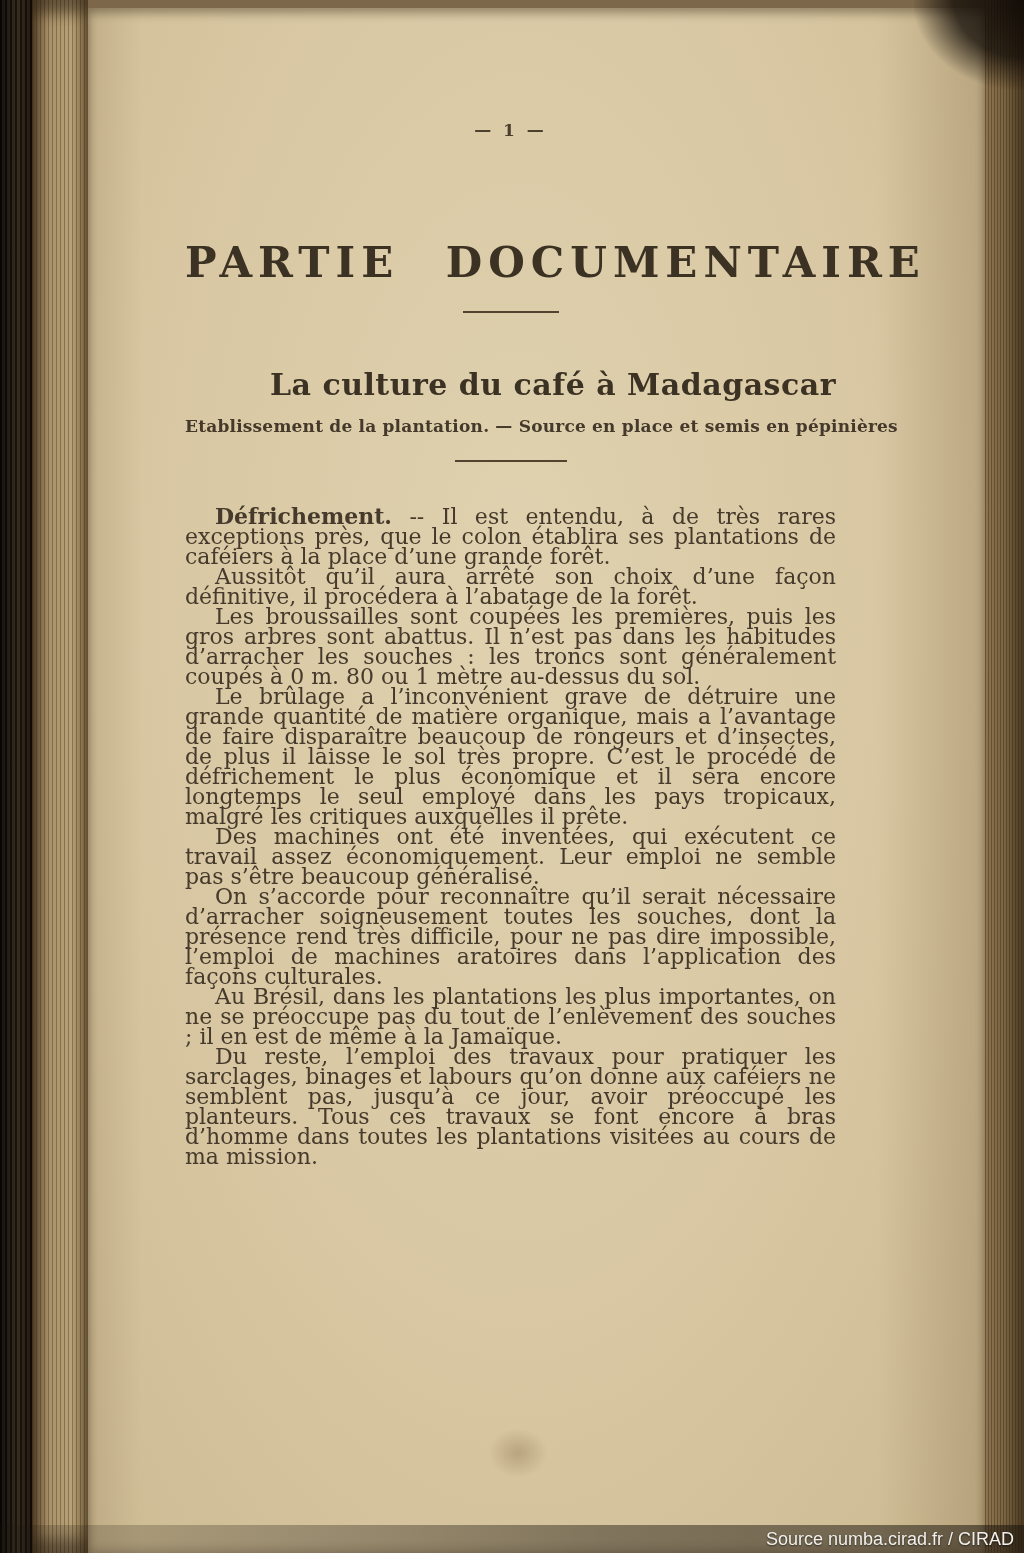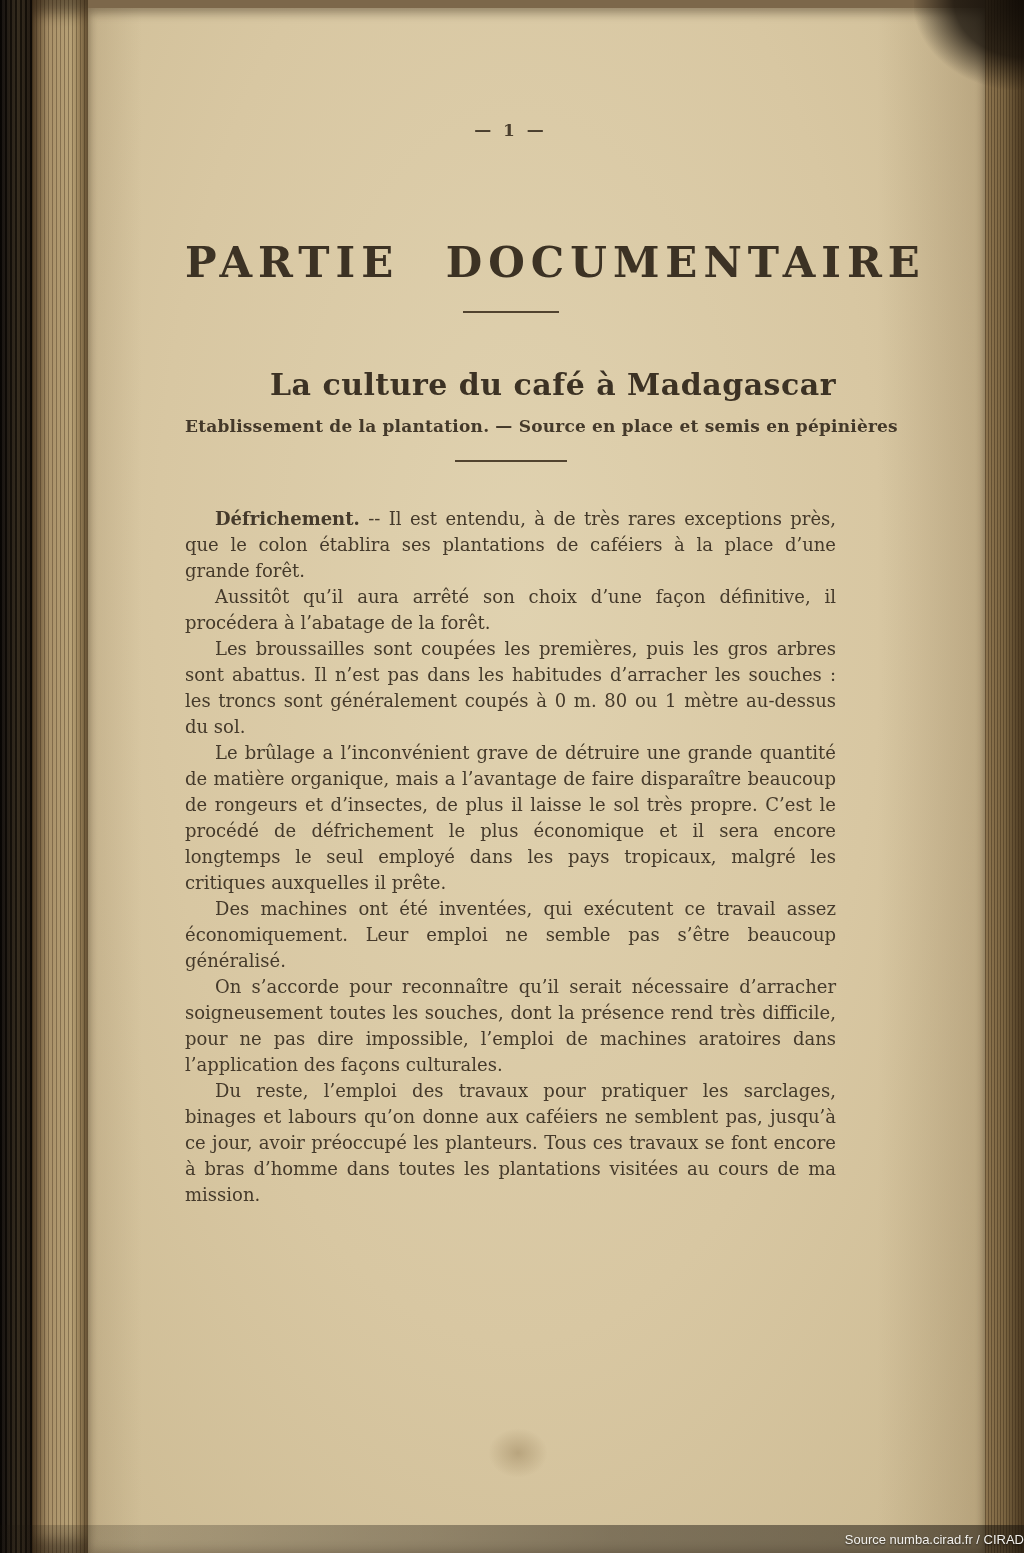--- a/index.html
+++ b/index.html
@@ -125,22 +125,22 @@
     text-align: center;
     font-size: 17px;
     font-weight: bold;
     letter-spacing: 0.2px;
     color: #44392a;
     white-space: nowrap;
   }
 
   .body {
     margin-top: 44px;
-    font-size: 18px;
-    line-height: 26px;
+    font-size: 22px;
+    line-height: 20px;
     text-align: justify;
     color: #453a2b;
   }
   .body p {
     margin: 0;
     text-indent: 30px;
   }
   .body p b { font-weight: bold; }
 
   
@@ -159,22 +159,23 @@
     position: absolute;
     left: 0; right: 0; bottom: 0;
     height: 28px;
     background: linear-gradient(90deg, rgba(25,19,12,0.15) 0%, rgba(25,19,12,0.45) 60%, rgba(25,19,12,0.55) 100%);
     display: flex;
     align-items: center;
     justify-content: flex-end;
   }
   .credit {
     font-family: "Liberation Sans", sans-serif;
-    font-size: 13px;
+    font-size: 18px;
     color: #f2f0ec;
+    padding-right: 10px;
     text-shadow: 0 1px 2px rgba(0,0,0,0.6);
   }
 </style>
 </head>
 <body>
 
 <div class="scene">
   <div class="spine"></div>
   <div class="edges-left"></div>
   <div class="backdrop"></div>
@@ -187,20 +188,21 @@
       <h2 class="article-title">La culture du café à Madagascar</h2>
       <h3 class="article-subtitle">Etablissement de la plantation. — Source en place et semis en pépinières</h3>
       <div class="rule rule-2"></div>
       <div class="body">
           <p><b>Défrichement.</b> -- Il est entendu, à de très rares exceptions près, que le colon établira ses plantations de caféiers à la place d’une grande forêt.</p>
           <p>Aussitôt qu’il aura arrêté son choix d’une façon définitive, il procédera à l’abatage de la forêt.</p>
           <p>Les broussailles sont coupées les premières, puis les gros arbres sont abattus. Il n’est pas dans les habitudes d’arracher les souches : les troncs sont généralement coupés à 0 m. 80 ou 1 mètre au-dessus du sol.</p>
           <p>Le brûlage a l’inconvénient grave de détruire une grande quantité de matière organique, mais a l’avantage de faire disparaître beaucoup de rongeurs et d’insectes, de plus il laisse le sol très propre. C’est le procédé de défrichement le plus économique et il sera encore longtemps le seul employé dans les pays tropicaux, malgré les critiques auxquelles il prête.</p>
           <p>Des machines ont été inventées, qui exécutent ce travail assez économiquement. Leur emploi ne semble pas s’être beaucoup généralisé.</p>
           <p>On s’accorde pour reconnaître qu’il serait nécessaire d’arracher soigneusement toutes les souches, dont la présence rend très difficile, pour ne pas dire impossible, l’emploi de machines aratoires dans l’application des façons culturales.</p>
+          <p>Au Brésil, dans les plantations les plus importantes, on ne se préoccupe pas du tout de l’enlèvement des souches ; il en est de même à la Jamaïque.</p>
           <p>Du reste, l’emploi des travaux pour pratiquer les sarclages, binages et labours qu’on donne aux caféiers ne semblent pas, jusqu’à ce jour, avoir préoccupé les planteurs. Tous ces travaux se font encore à bras d’homme dans toutes les plantations visitées au cours de ma mission.</p>
         </div>
     </div>
     <div class="stain"></div>
   </div>
 
   <div class="edges-right"></div>
   <div class="corner-dark"></div>
 
   <div class="credit-band">

